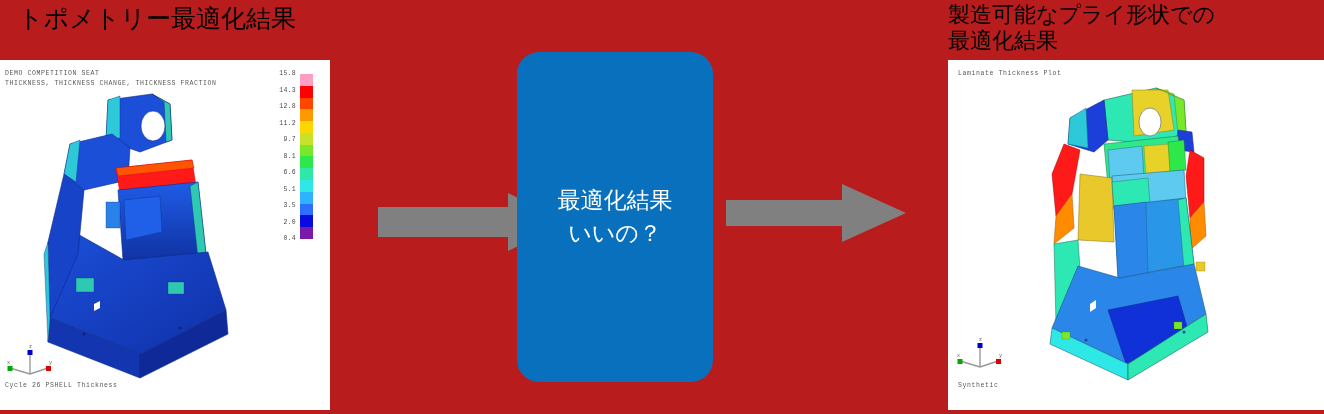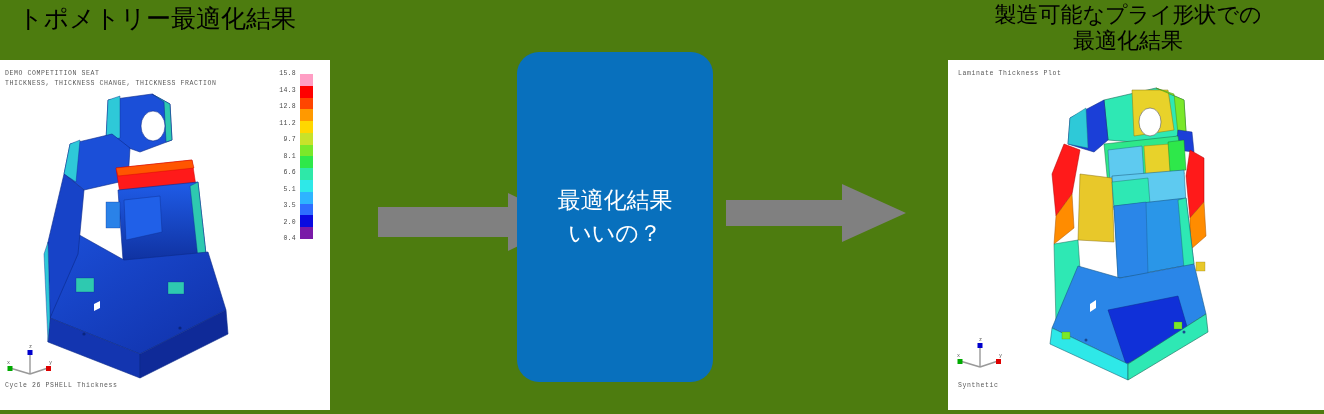--- a/index.html
+++ b/index.html
@@ -11,32 +11,32 @@
     height: 414px;
     background: #ffffff;
     font-family: "Liberation Sans", sans-serif;
     overflow: hidden;
     position: relative;
   }
   .slide {
     position: relative;
     width: 1324px;
     height: 414px;
-    background: #4d7c0f;
+    background: #b91c1c;
   }
 
   
   .heading {
     position: absolute;
     color: #000000;
     font-family: "Liberation Sans", sans-serif;
     font-weight: 400;
     line-height: 1.18;
     white-space: pre-line;
-    text-align: center;
+    text-align: left;
   }
   #left-heading {
     left: 18px;
     top: 4px;
     font-size: 25px;
     text-align: left;
   }
   #right-heading {
     left: 948px;
     top: 2px;

